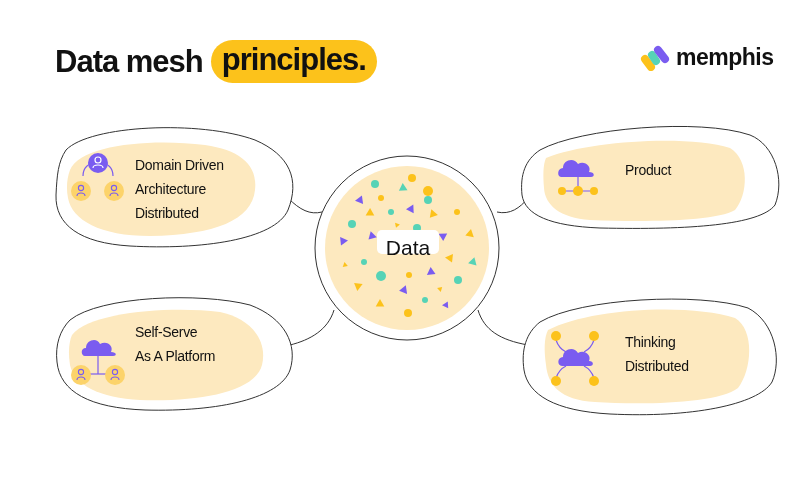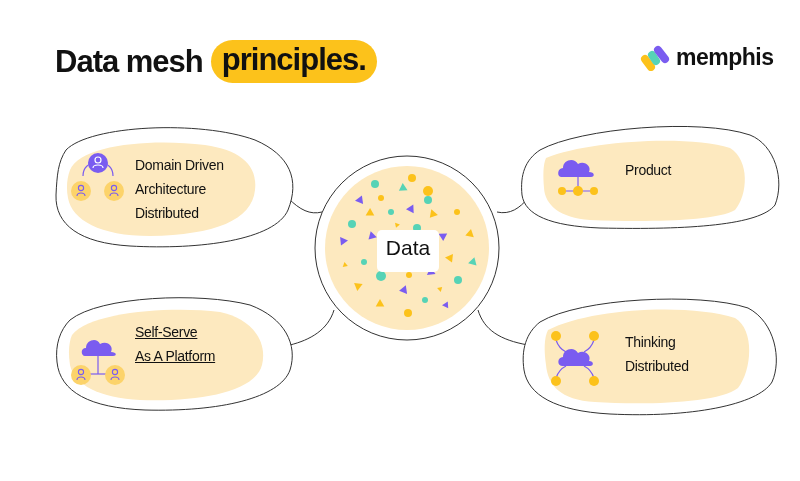--- a/index.html
+++ b/index.html
@@ -3,21 +3,21 @@
 <meta charset="utf-8">
 <style>
   html, body { margin:0; padding:0; background:#ffffff; }
   body { width:800px; height:481px; position:relative; overflow:hidden; font-family:"Liberation Sans", sans-serif; color:#111; }
   .title { position:absolute; left:55px; top:40px; font-size:31px; letter-spacing:-1px; font-weight:700; color:#111; white-space:nowrap; display:flex; align-items:center; }
   .title .hl { background:#fcc21b; border-radius:22px; padding:2px 11px 5px 11px; margin-left:8px; }
   .logo { position:absolute; left:640px; top:44px; display:flex; align-items:center; }
   .logo-text { font-size:23px; font-weight:700; letter-spacing:-0.5px; margin-left:6px; color:#111; }
   svg.diagram { position:absolute; left:0; top:0; }
   .label { position:absolute; font-size:14px; line-height:24px; color:#111; letter-spacing:-0.3px; }
-  .center-label { position:absolute; left:377px; top:230px; width:62px; height:42px; background:#fff; border-radius:5px; font-size:21px; line-height:36px; text-align:center; color:#111; }
+  .center-label { position:absolute; left:377px; top:230px; width:62px; height:24px; background:#fff; border-radius:5px; font-size:21px; line-height:36px; text-align:center; color:#111; }
 </style>
 </head>
 <body>
 
 <div class="title">
   <span>Data mesh</span>
   <span class="hl">principles.</span>
 </div>
 
 <div class="logo">
@@ -142,21 +142,21 @@
 </svg>
 
 <div class="label" style="left:135px; top:153px;">
   <div>Domain Driven</div>
   <div>Architecture</div>
   <div>Distributed</div>
 </div>
 <div class="label" style="left:625px; top:158px;">
   <div>Product</div>
 </div>
-<div class="label" style="left:135px; top:320px;text-decoration:underline;">
+<div class="label" style="left:135px; top:320px;">
   <div>Self-Serve</div>
   <div>As A Platform</div>
 </div>
 <div class="label" style="left:625px; top:330px;">
   <div>Thinking</div>
   <div>Distributed</div>
 </div>
 
 <div class="center-label">Data</div>
 

